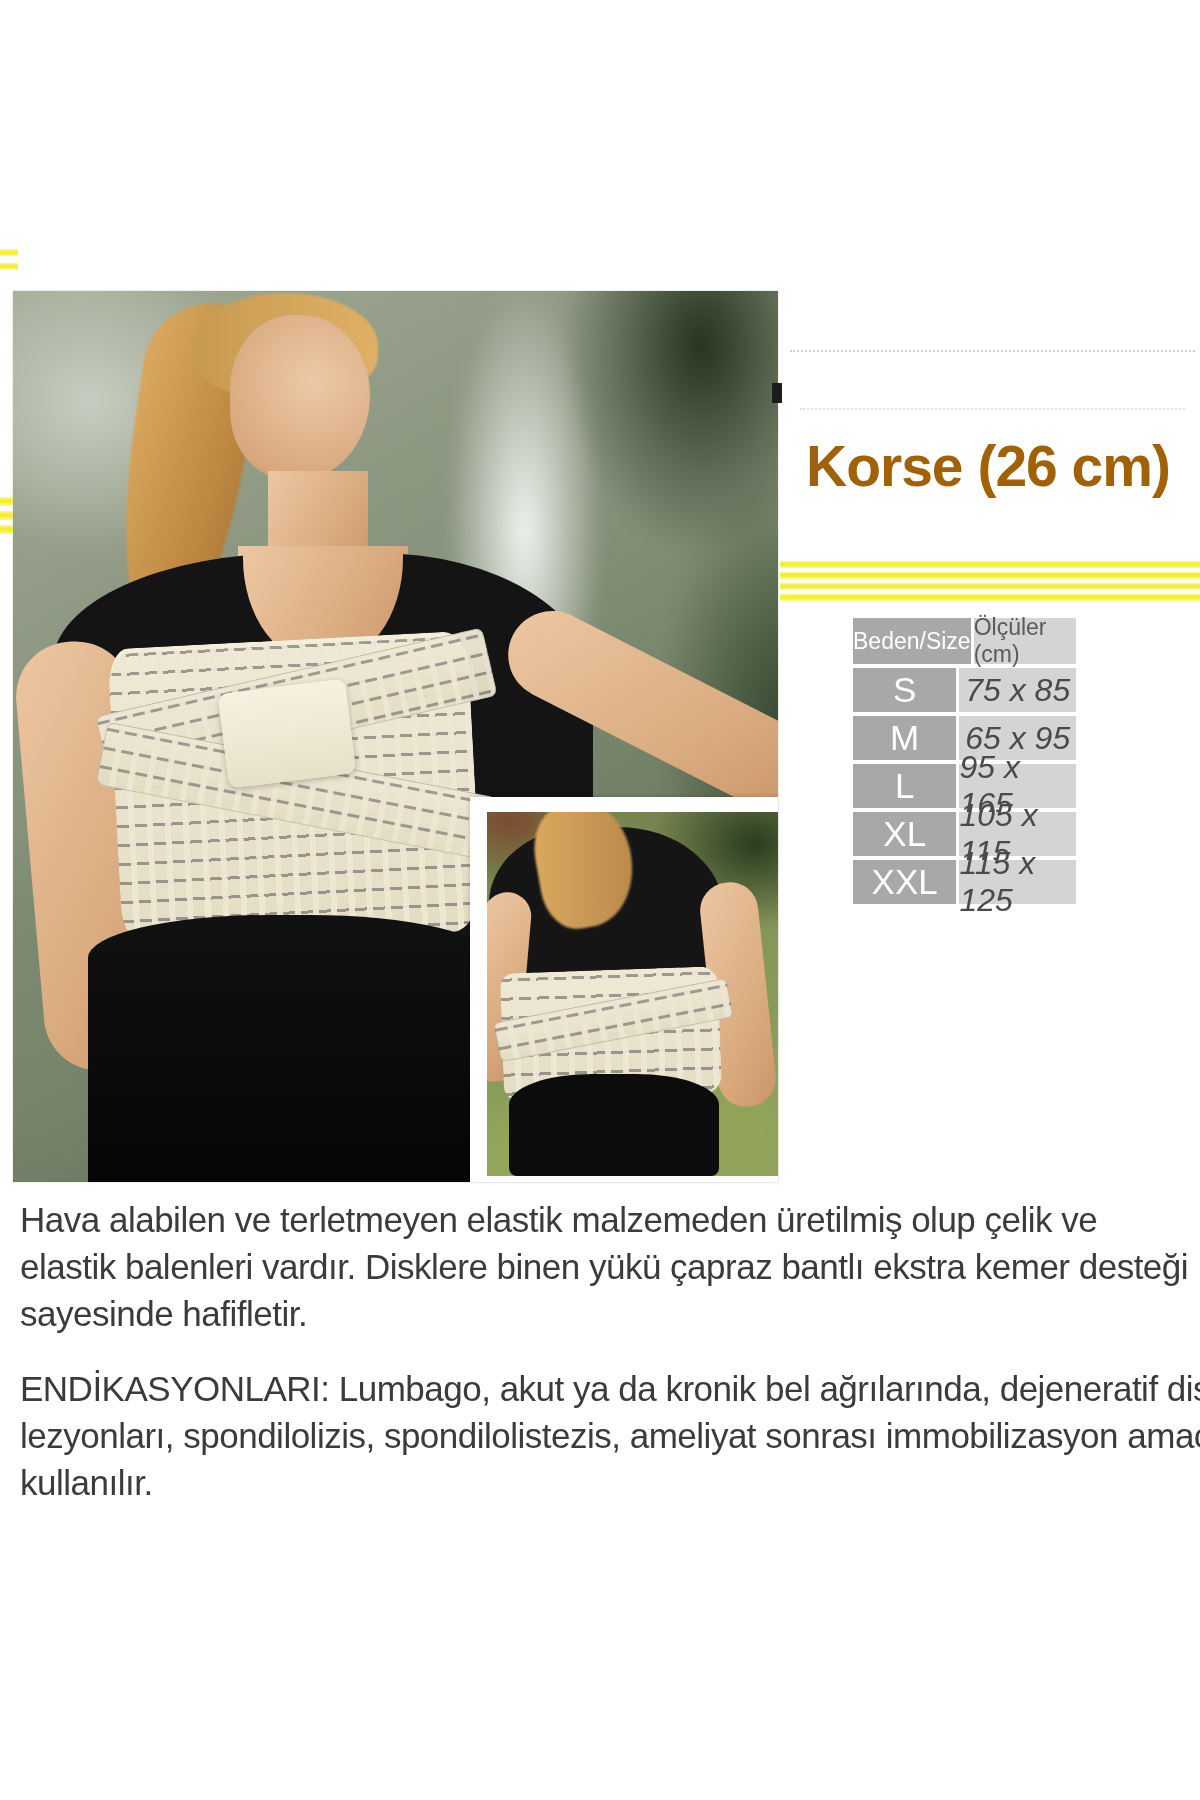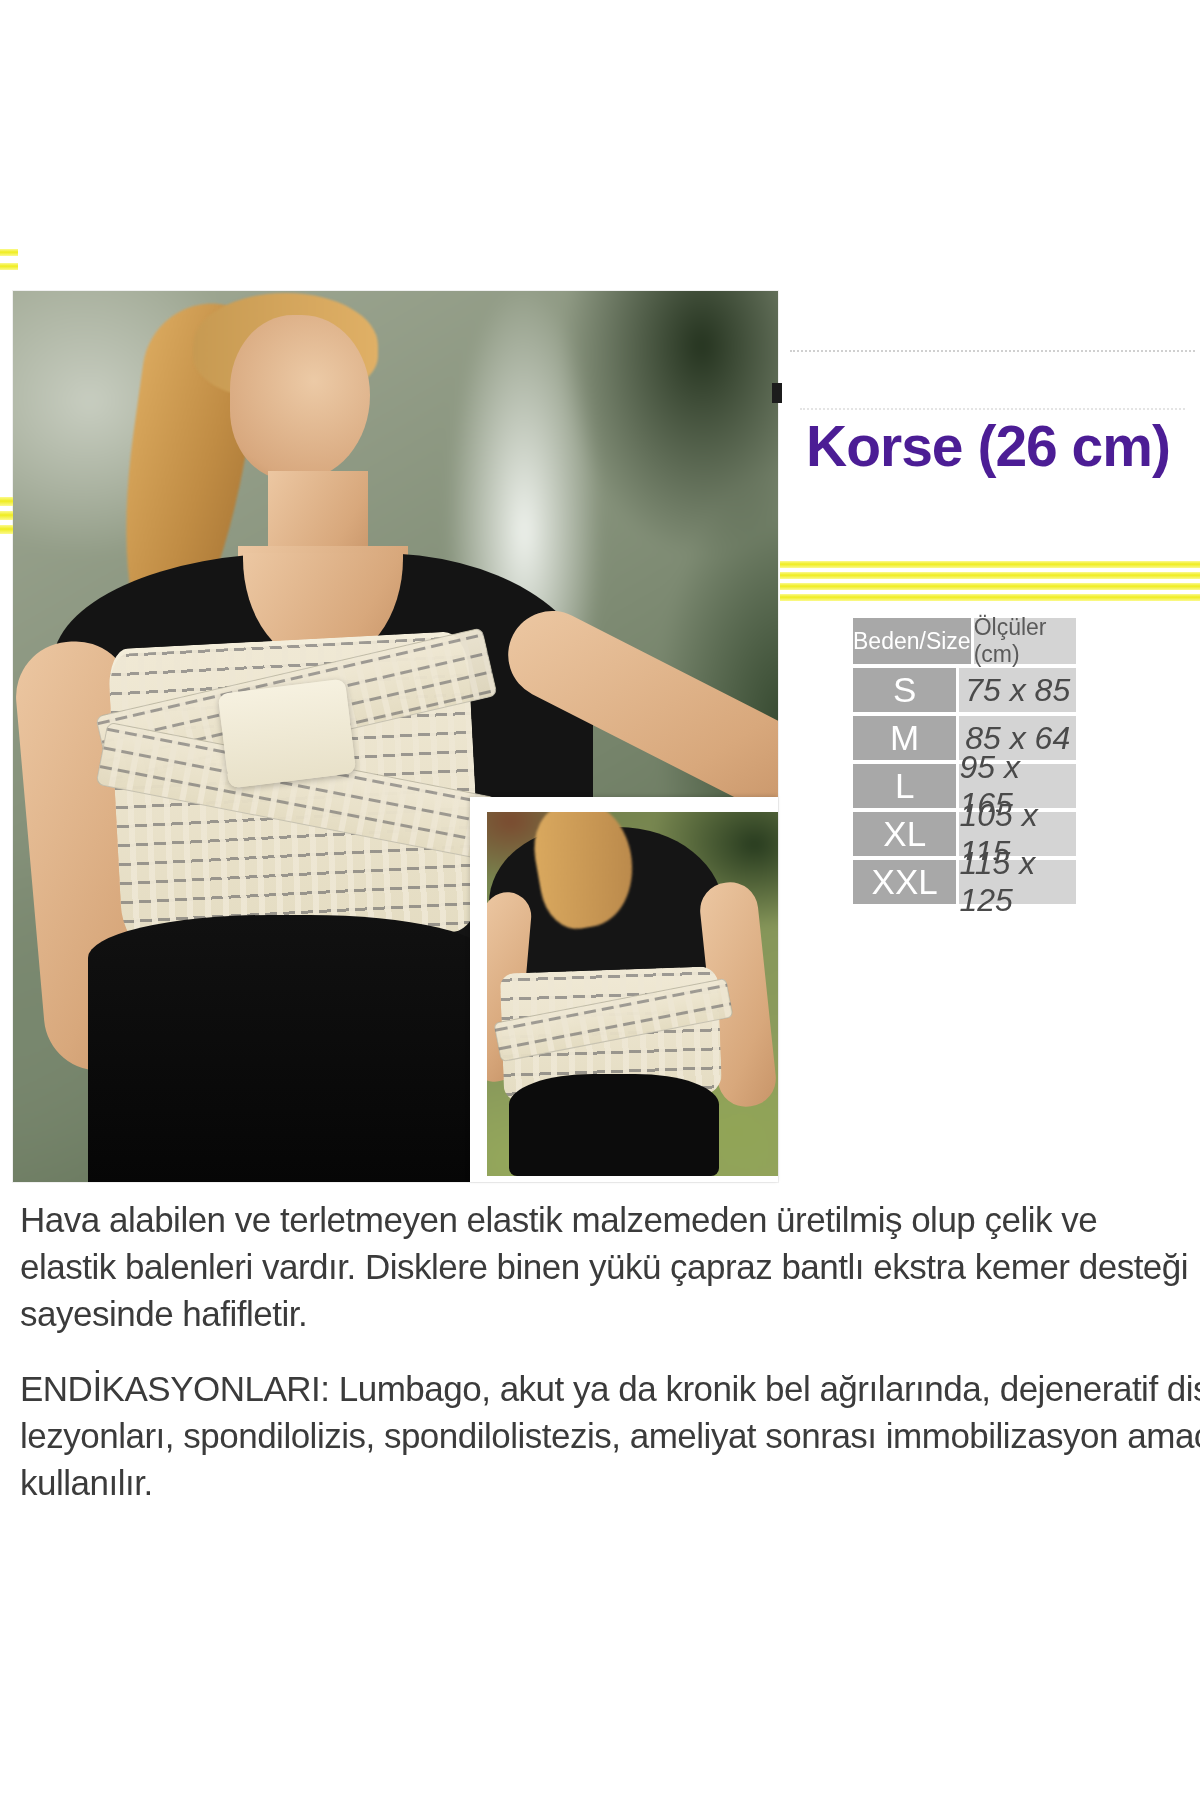--- a/index.html
+++ b/index.html
@@ -76,21 +76,21 @@
   .in-arm-l{left:-10px;top:80px;width:48px;height:190px;border-radius:24px;transform:rotate(5deg);}
   .in-arm-r{left:222px;top:70px;width:58px;height:225px;border-radius:28px;transform:rotate(-6deg);}
   .in-corset{left:15px;top:158px;width:218px;height:128px;transform:rotate(-2deg);
     border-radius:14px 18px 20px 16px;}
   .in-strap{left:8px;top:188px;width:235px;height:38px;transform:rotate(-11deg);
     border:1px solid rgba(120,120,110,.35);border-radius:6px;opacity:.97;}
   .in-pants{left:22px;top:262px;width:210px;height:102px;background:#0c0c0c;
     border-radius:40% 40% 8px 8px/30% 30% 8px 8px;}
 
   
-  #title{position:absolute;left:806px;top:416px;color:#4c1d95;font-weight:700;
+  #title{position:absolute;left:806px;top:436px;color:#a16207;font-weight:700;
     font-size:57px;line-height:60px;letter-spacing:-1px;white-space:nowrap;text-align:center;}
 
   
   .dots1{position:absolute;left:790px;top:350px;width:405px;border-top:2px dotted rgba(120,120,120,.35);}
   .dots2{position:absolute;left:800px;top:408px;width:385px;border-top:2px dotted rgba(130,130,130,.22);}
   .notch{position:absolute;left:772px;top:383px;width:10px;height:20px;background:#1c1c1c;}
 
   
   #size-table{position:absolute;left:805px;top:618px;width:271px;}
   .t-row{display:flex;margin-bottom:4px;margin-left:48px;}
@@ -169,21 +169,21 @@
       <div class="t-cell t-size">Beden/Size</div>
       <div class="t-cell t-measure">Ölçüler (cm)</div>
     </div>
     <div id="size-table-rows">
         <div class="t-row t-data">
           <div class="t-cell t-size">S</div>
           <div class="t-cell t-measure">75 x 85</div>
         </div>
         <div class="t-row t-data">
           <div class="t-cell t-size">M</div>
-          <div class="t-cell t-measure">85 x 64</div>
+          <div class="t-cell t-measure">65 x 95</div>
         </div>
         <div class="t-row t-data">
           <div class="t-cell t-size">L</div>
           <div class="t-cell t-measure">95 x 165</div>
         </div>
         <div class="t-row t-data">
           <div class="t-cell t-size">XL</div>
           <div class="t-cell t-measure">105 x 115</div>
         </div>
         <div class="t-row t-data">

